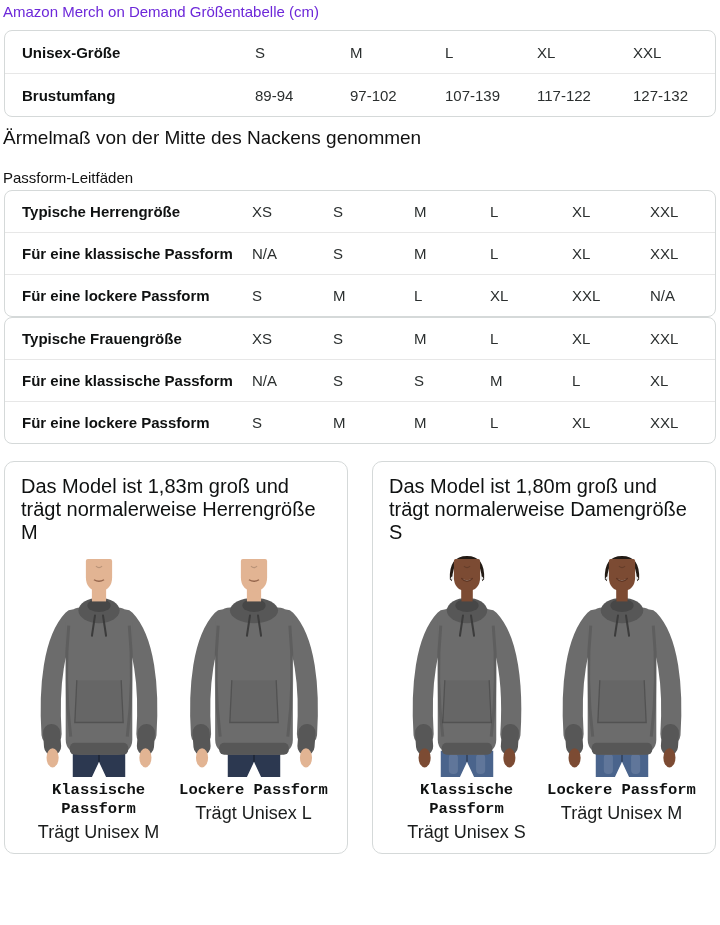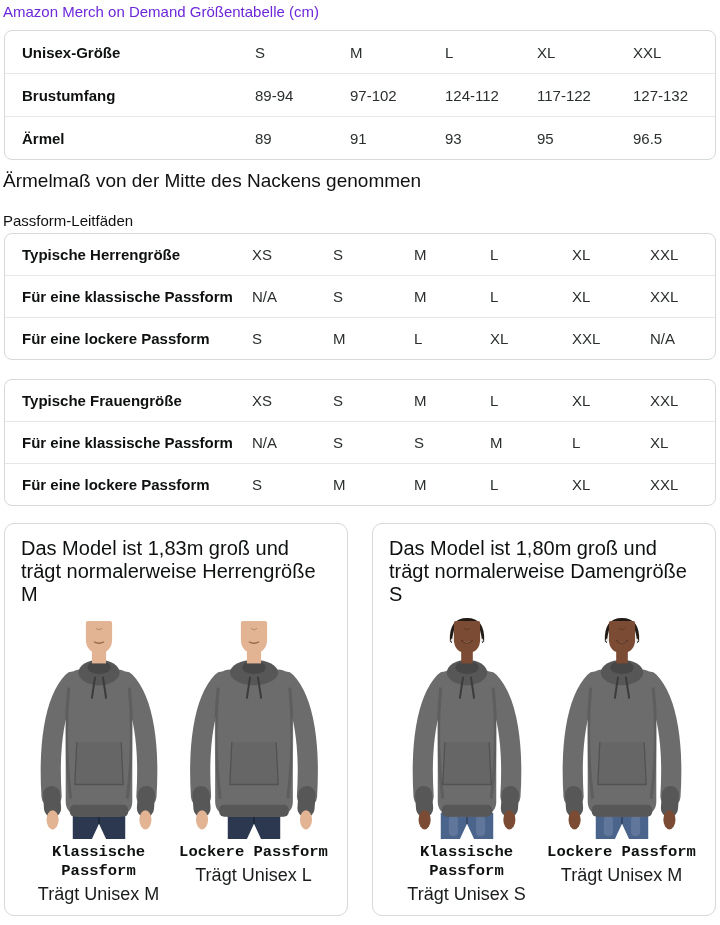--- a/index.html
+++ b/index.html
@@ -12,21 +12,21 @@
   h1.page-title{font-size:15px;font-weight:400;margin:0 0 9px 3px;line-height:19px;color:#6d28d9;}
   .tbl{border:1px solid #d5d9d9;border-radius:8px;margin:0 4px;overflow:hidden;background:#fff;}
   .row{display:grid;align-items:center;height:42px;border-bottom:1px solid #e7e7e7;}
   .row:last-child{border-bottom:none;}
   .t1 .row{grid-template-columns:250px 95px 95px 92px 96px 1fr;}
   .tf .row{grid-template-columns:247px 81px 81px 76px 82px 78px 1fr;height:41px;}
   .cell{font-size:15px;color:#2b2f2f;white-space:nowrap;}
   .cell.label{font-weight:700;padding-left:17px;color:#0f1111;}
   p.note{font-size:19px;margin:12px 0 0 3px;color:#111;line-height:17px;}
   h2.section-title{font-size:15px;font-weight:400;margin:22px 0 3px 3px;line-height:19px;color:#111;}
-  #fit-table-women{margin-top:19px;}
+  #fit-table-women{}
   .cards{display:flex;gap:24px;margin:17px 4px 0 4px;}
   .card{flex:1;border:1px solid #d5d9d9;border-radius:10px;padding:13px 16px 12px 16px;box-sizing:border-box;background:#fff;}
   .card-desc{font-size:20px;line-height:23px;color:#0f1111;}
   .figs{display:flex;margin-top:9px;}
   .fig{flex:1;min-width:0;text-align:center;}
   .fig svg{display:block;margin:0 auto;}
   .fit-label{font-weight:700;font-size:15.5px;margin-top:4px;line-height:19px;font-family:Liberation Mono, monospace;}
   .size-label{font-size:18px;margin-top:4px;line-height:18px;color:#1a1c1c;}
 </style>
 </head>
@@ -42,31 +42,23 @@
         <div class="cell">S</div>
         <div class="cell">M</div>
         <div class="cell">L</div>
         <div class="cell">XL</div>
         <div class="cell">XXL</div>
       </div>
       <div class="row">
         <div class="cell label">Brustumfang</div>
         <div class="cell">89-94</div>
         <div class="cell">97-102</div>
-        <div class="cell">124-112</div>
+        <div class="cell">107-139</div>
         <div class="cell">117-122</div>
         <div class="cell">127-132</div>
-      </div>
-      <div class="row">
-        <div class="cell label">Ärmel</div>
-        <div class="cell">89</div>
-        <div class="cell">91</div>
-        <div class="cell">93</div>
-        <div class="cell">95</div>
-        <div class="cell">96.5</div>
       </div>
     </div>
 
   <p class="note">Ärmelmaß von der Mitte des Nackens genommen</p>
 
   <h2 class="section-title">Passform-Leitfäden</h2>
 
   <div class="tbl tf" id="fit-table-men">
       <div class="row">
         <div class="cell label">Typische Herrengröße</div>

